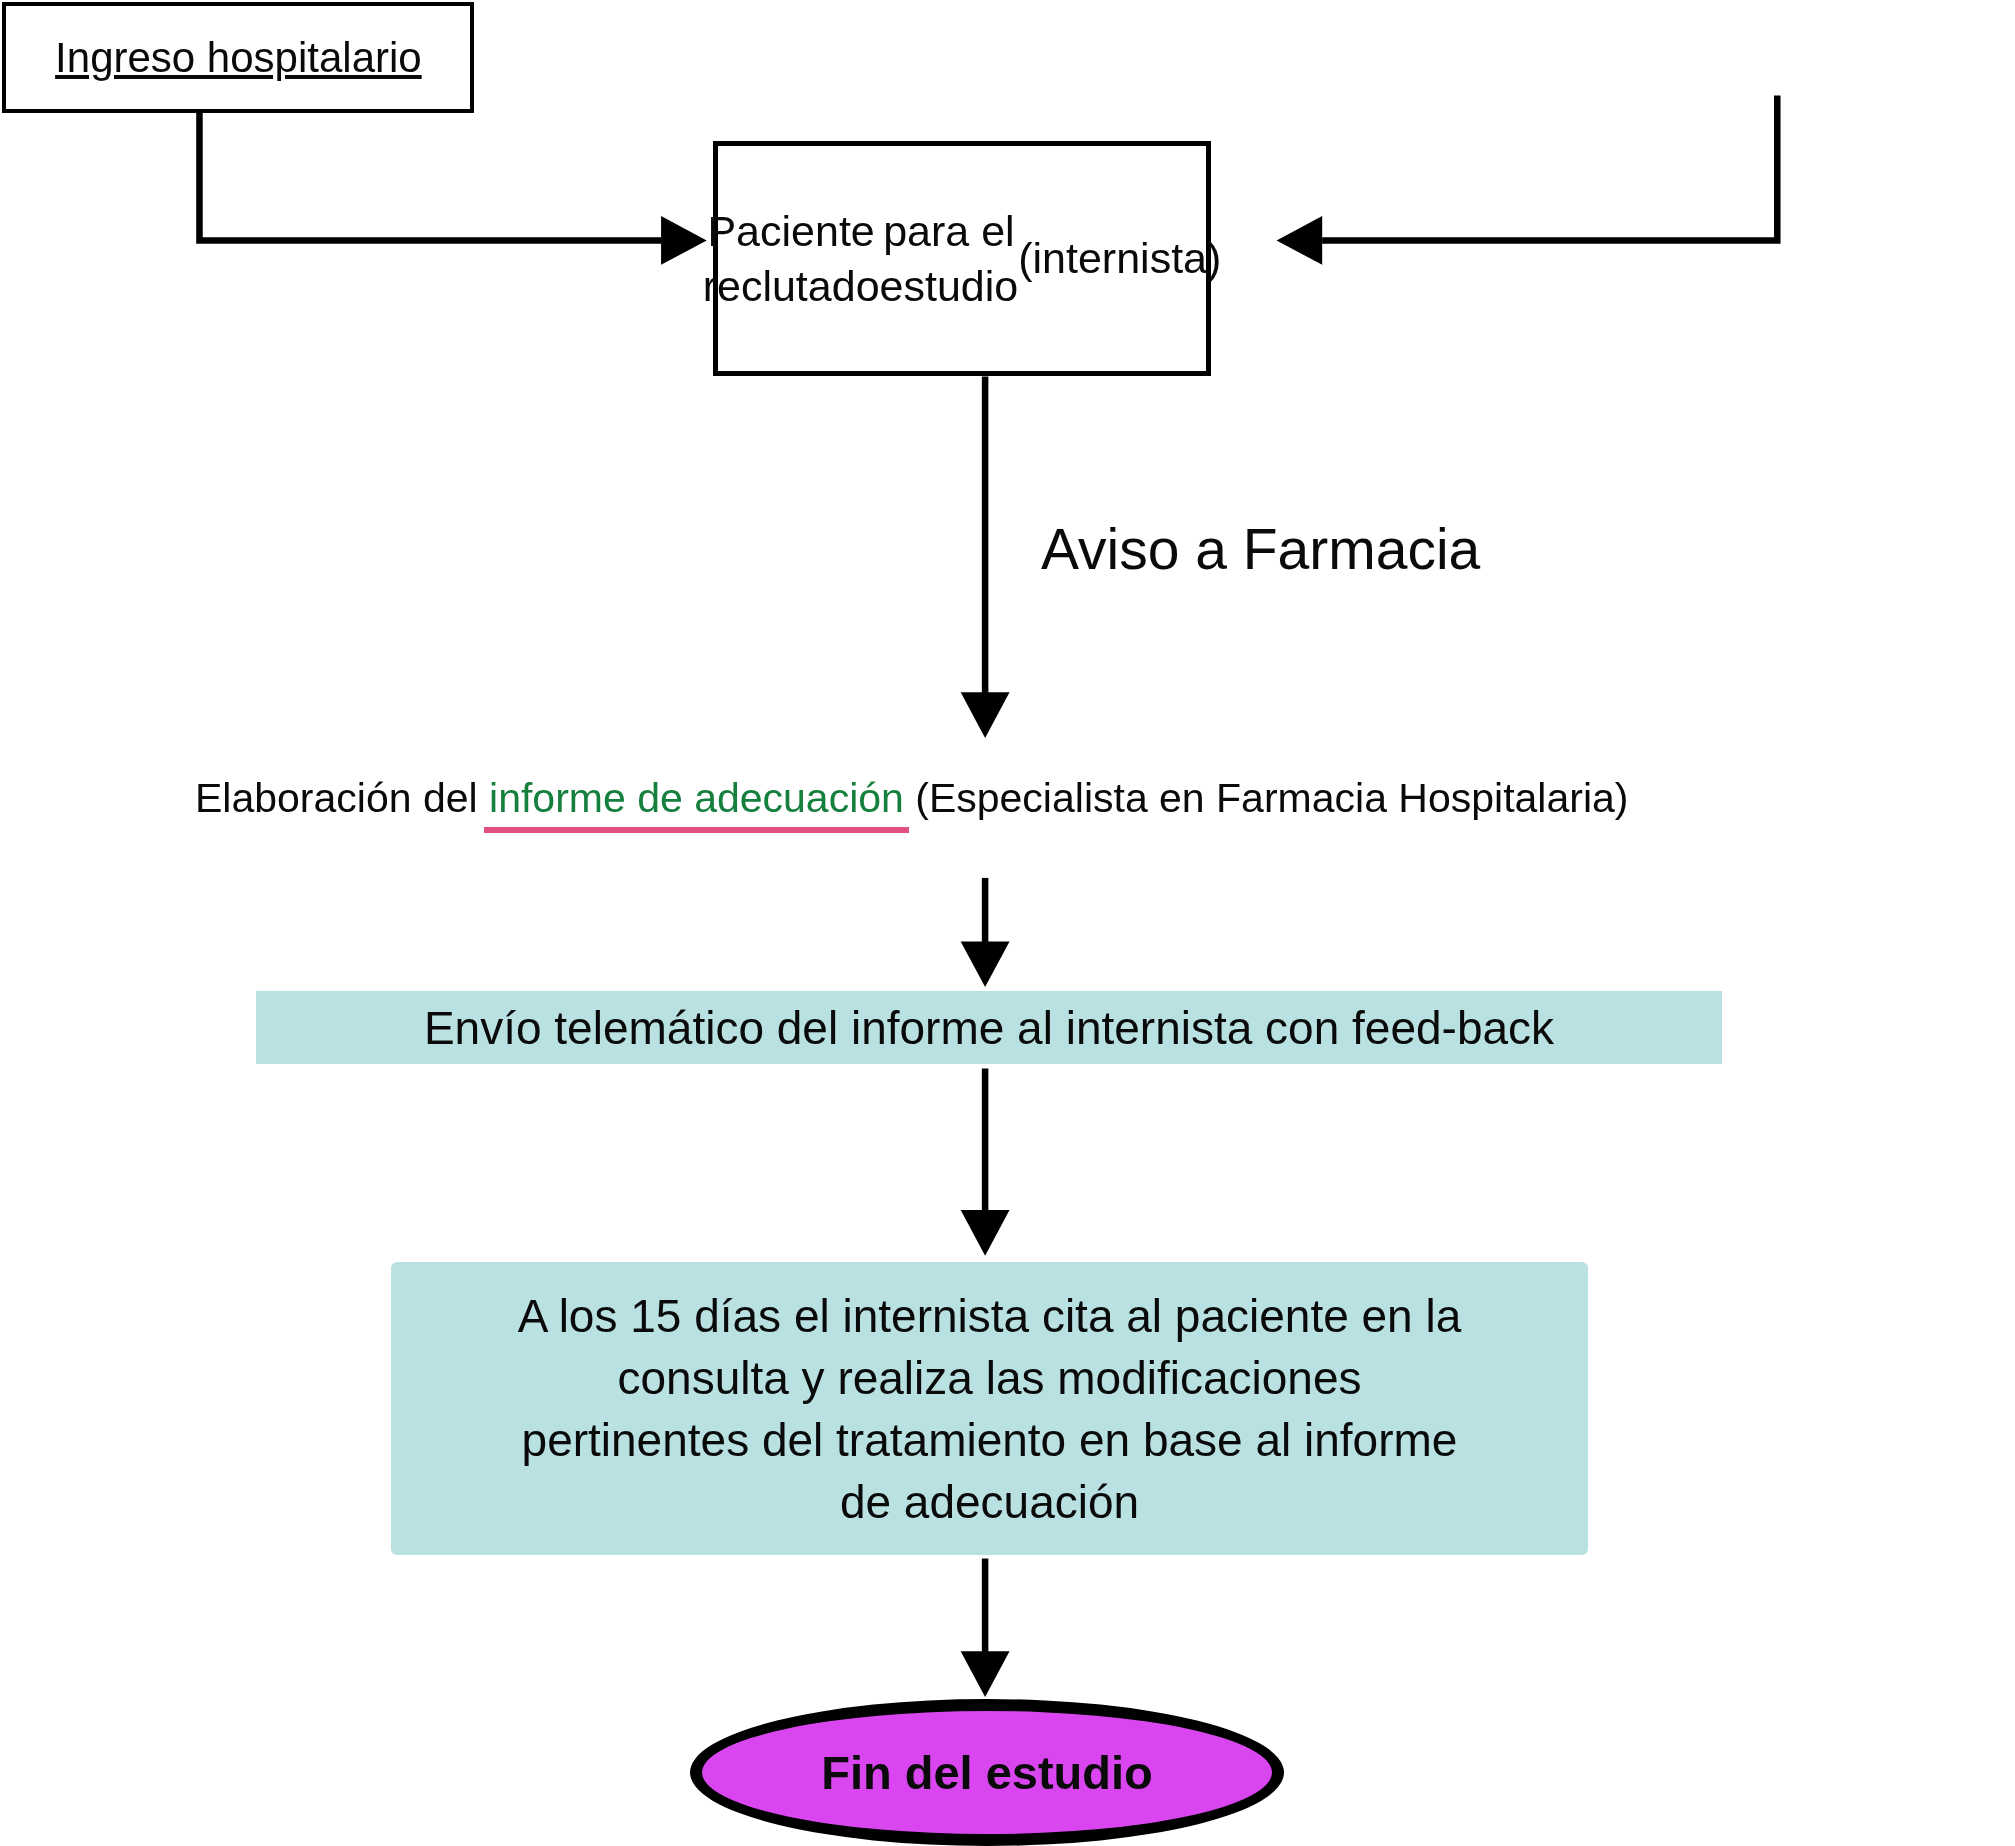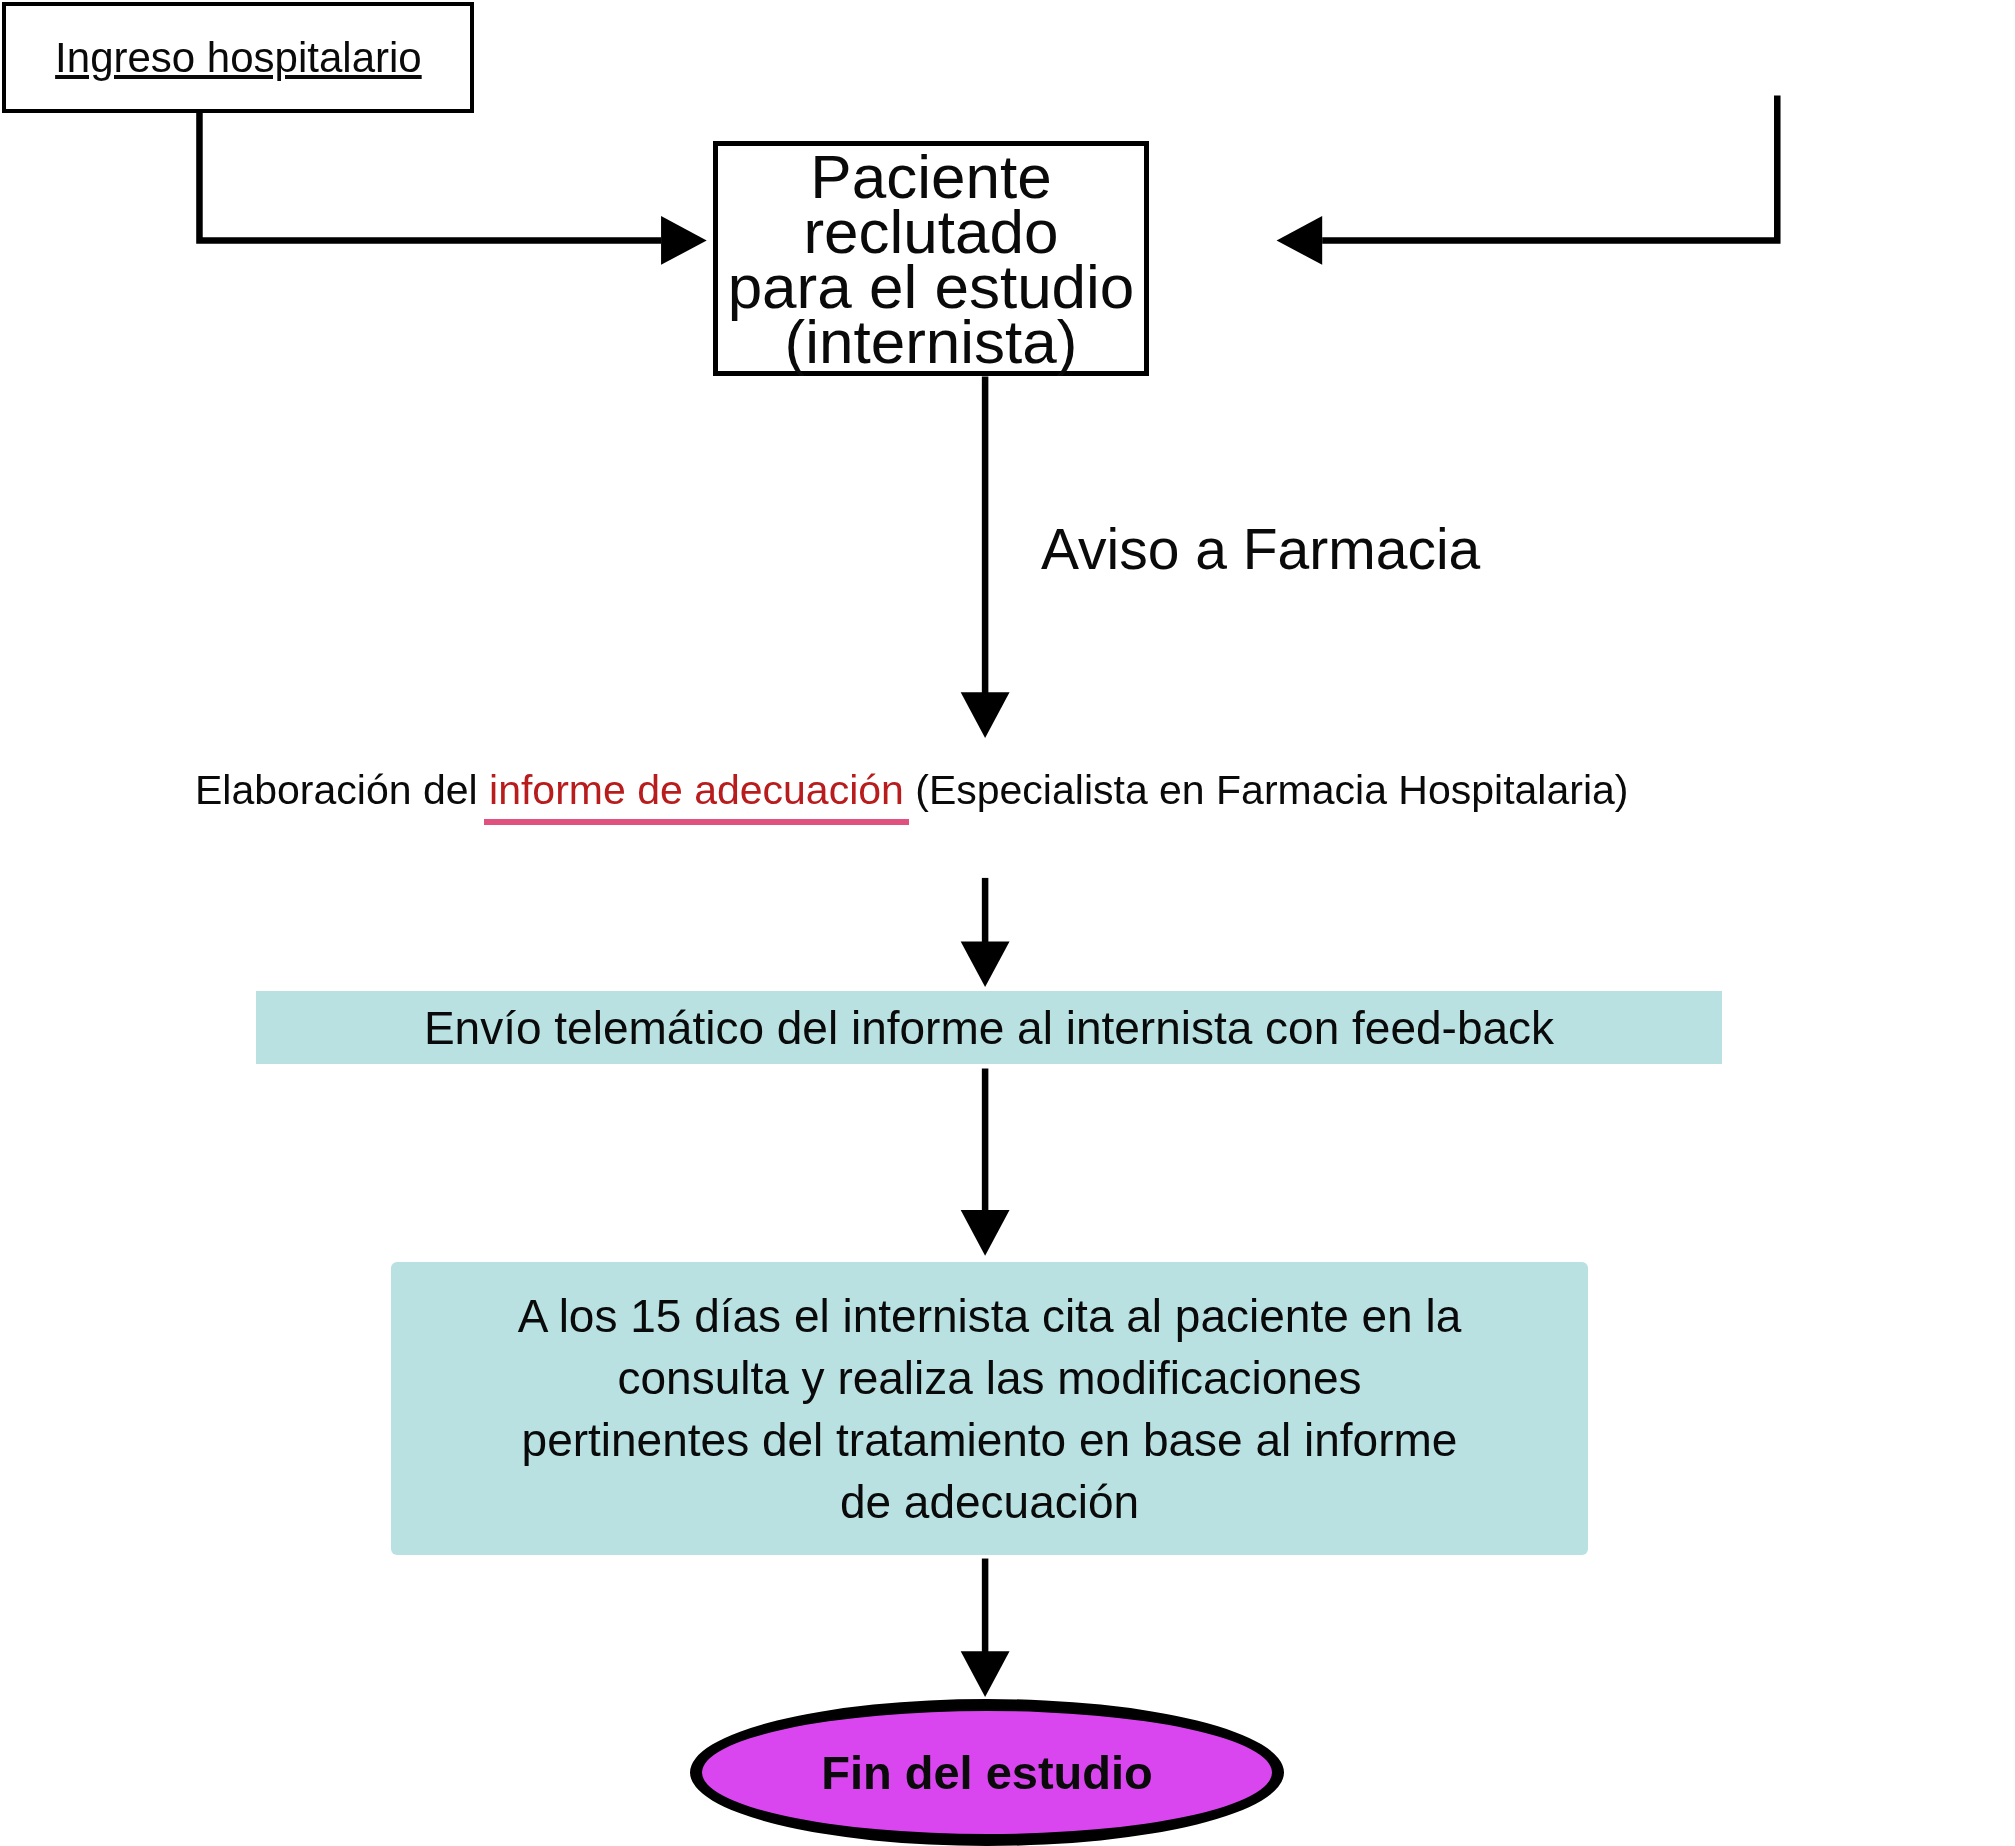--- a/index.html
+++ b/index.html
@@ -33,45 +33,45 @@
     text-align: center;
     box-sizing: border-box;
   }
   .rect-outline {
     background: #ffffff;
     border: 4.9px solid #000000;
   }
   .box-ingreso   { left: 2.4px;    top: 2.4px;    width: 472px;  height: 111px; font-size: 42px; text-decoration: underline; }
   .box-consultas { left: 1537px; top: 2.4px;    width: 472px;  height: 93px; font-size: 42px; }
   .box-paciente  {
-    left: 713px; top: 141px; width: 436px; height: 235px;
+    left: 713px; top: 141px; width: 498px; height: 235px;
     border-width: 5.7px;
-    font-size: 62px; line-height: 55px;
-    flex-direction: column;
+    font-size: 43px; line-height: 55px;
+    flex-direction: row;
   }
   .label-aviso {
     position: absolute;
     z-index: 2;
     left: 1041px; top: 516px;
     font-size: 57px;
     white-space: nowrap;
   }
   .line-elaboracion {
     position: absolute;
     z-index: 2;
     left: 195px; top: 759px;
     font-size: 41px;
     white-space: nowrap;
   }
   .link-pink {
-    color: #b91c1c;
+    color: #15803d;
     display: inline-block;
     border-bottom: 6.5px solid #e0517f;
     padding: 0 4.9px 4.9px 4.9px;
-    margin: 8px -4.9px;
+    margin: 16px -4.9px;
     line-height: 1.15;
   }
   .teal-box {
     background: #b9e1e2;
     font-size: 46px;
   }
   .box-envio { left: 256px; top: 991px; width: 1466px; height: 73px; white-space: nowrap; }
   .box-cita  {
     left: 391px; top: 1262px; width: 1197px; height: 293px;
     line-height: 62px;

